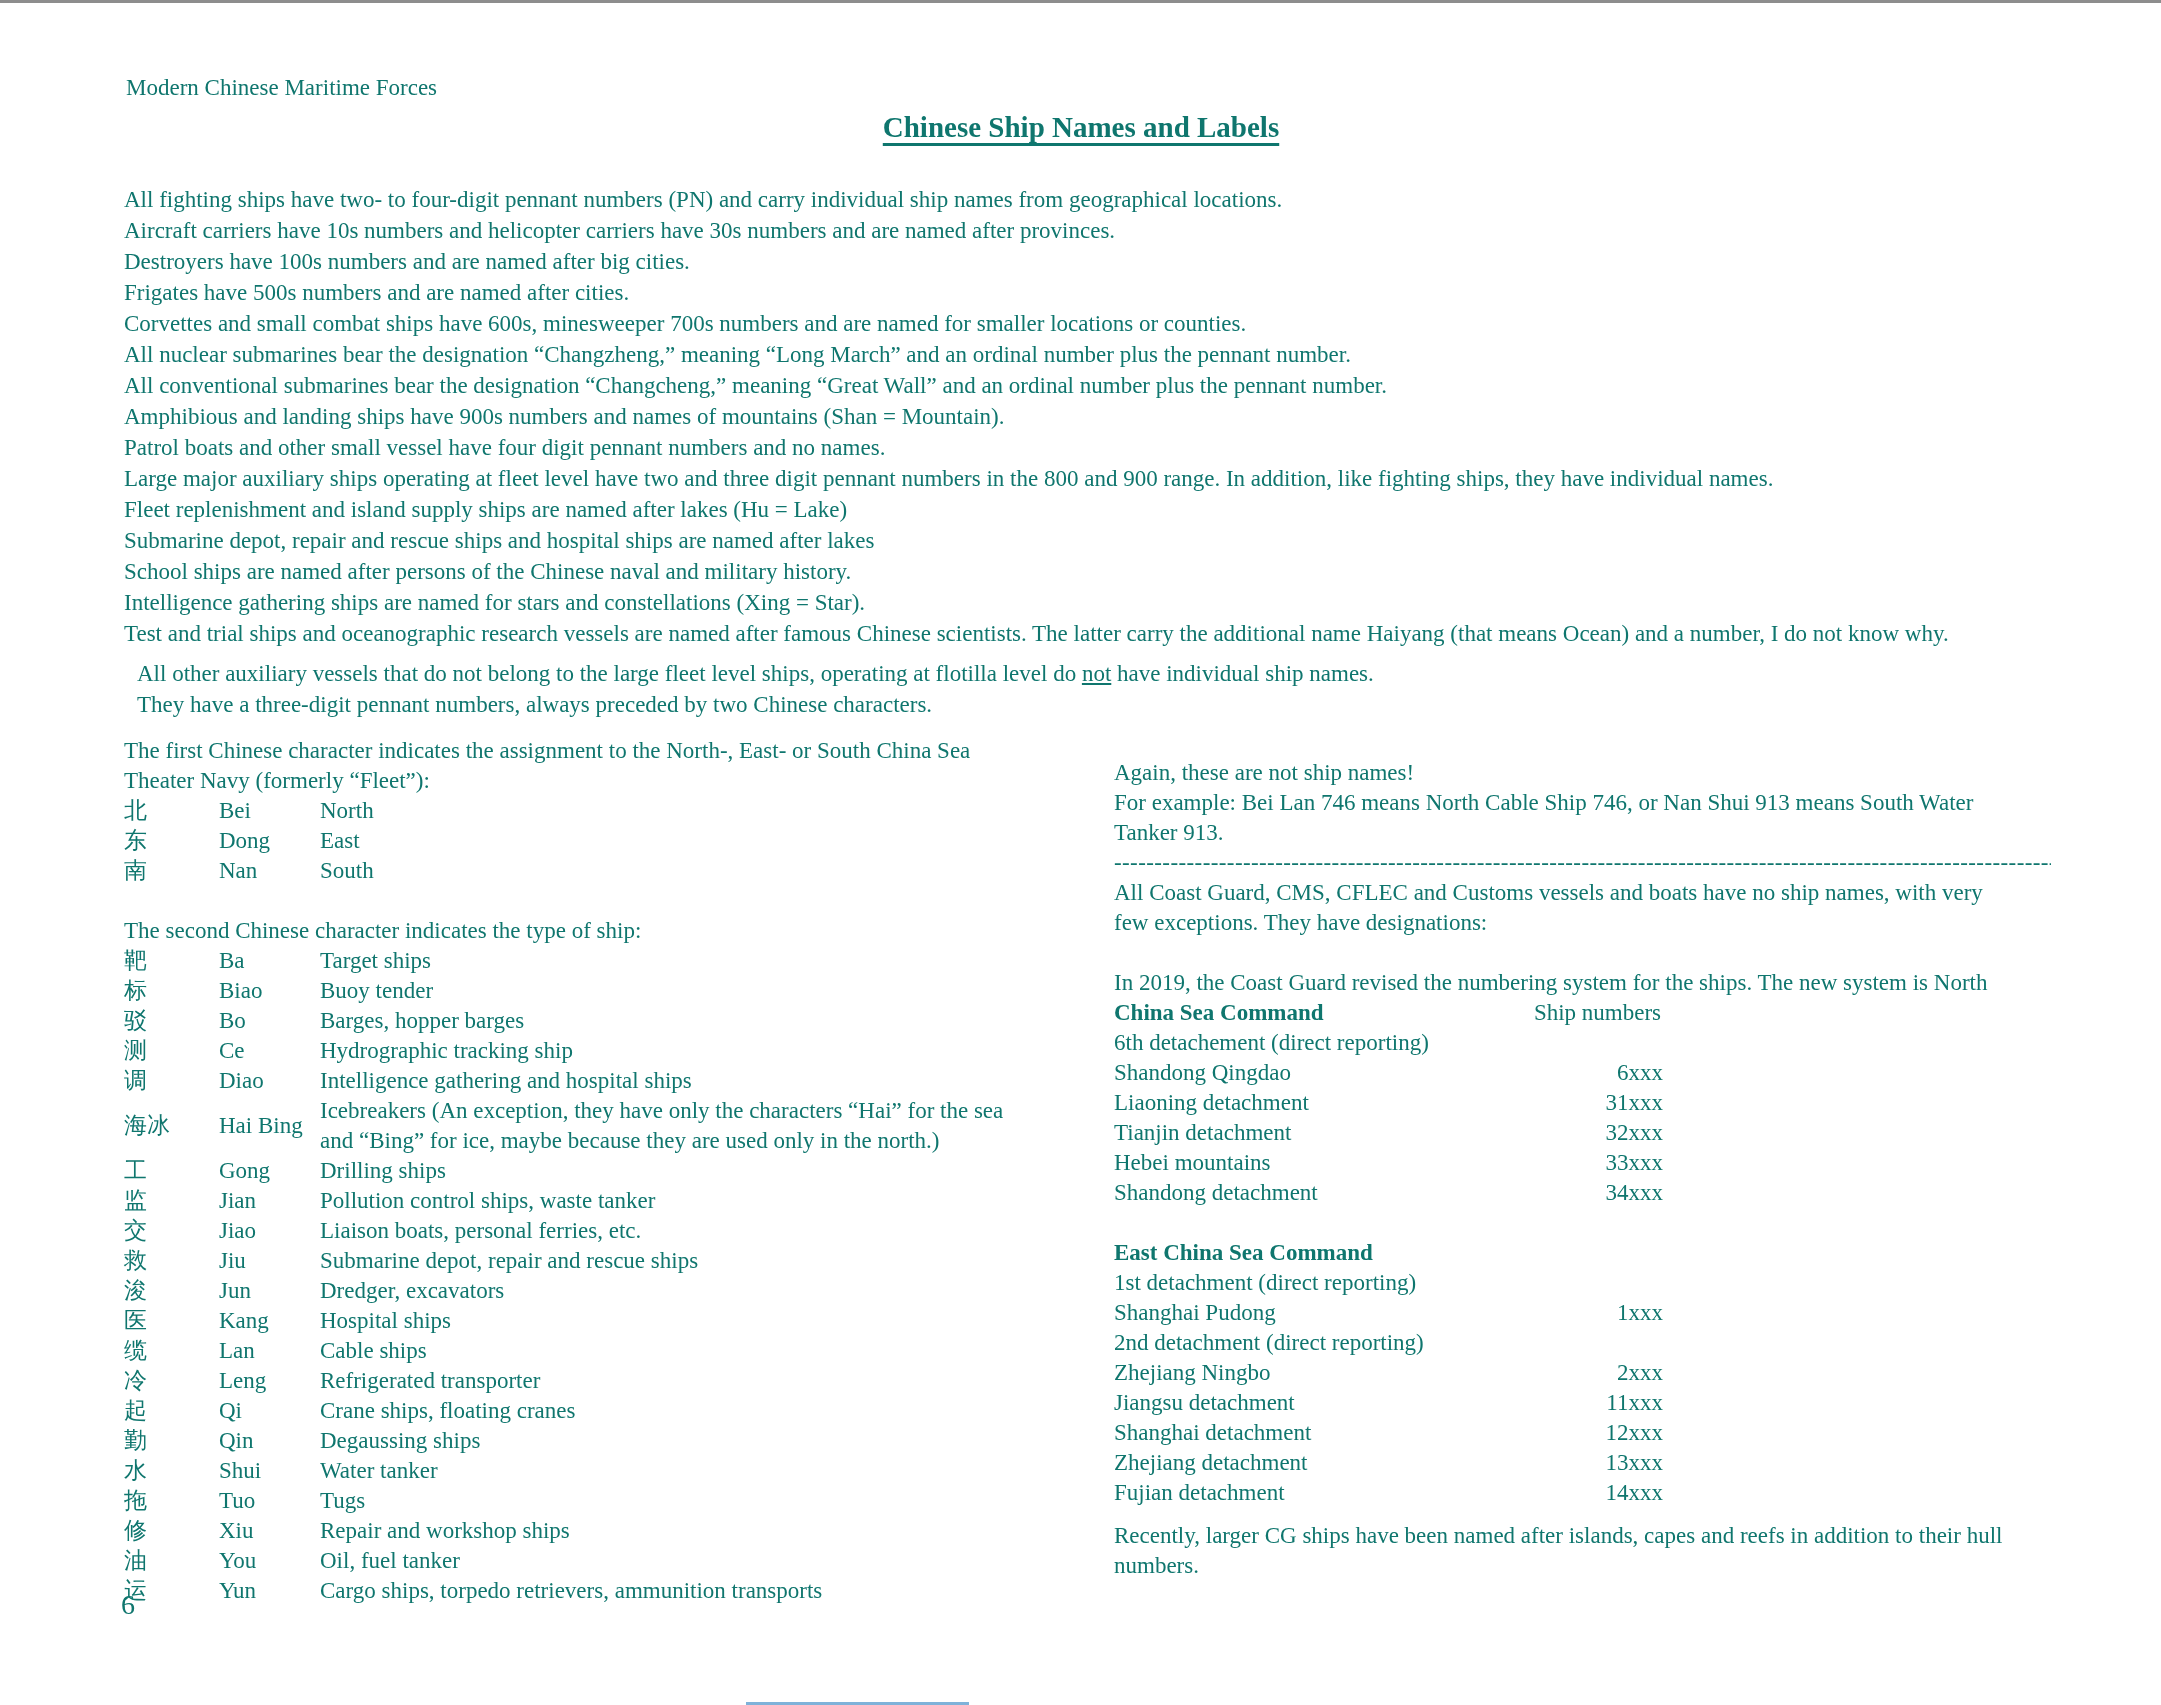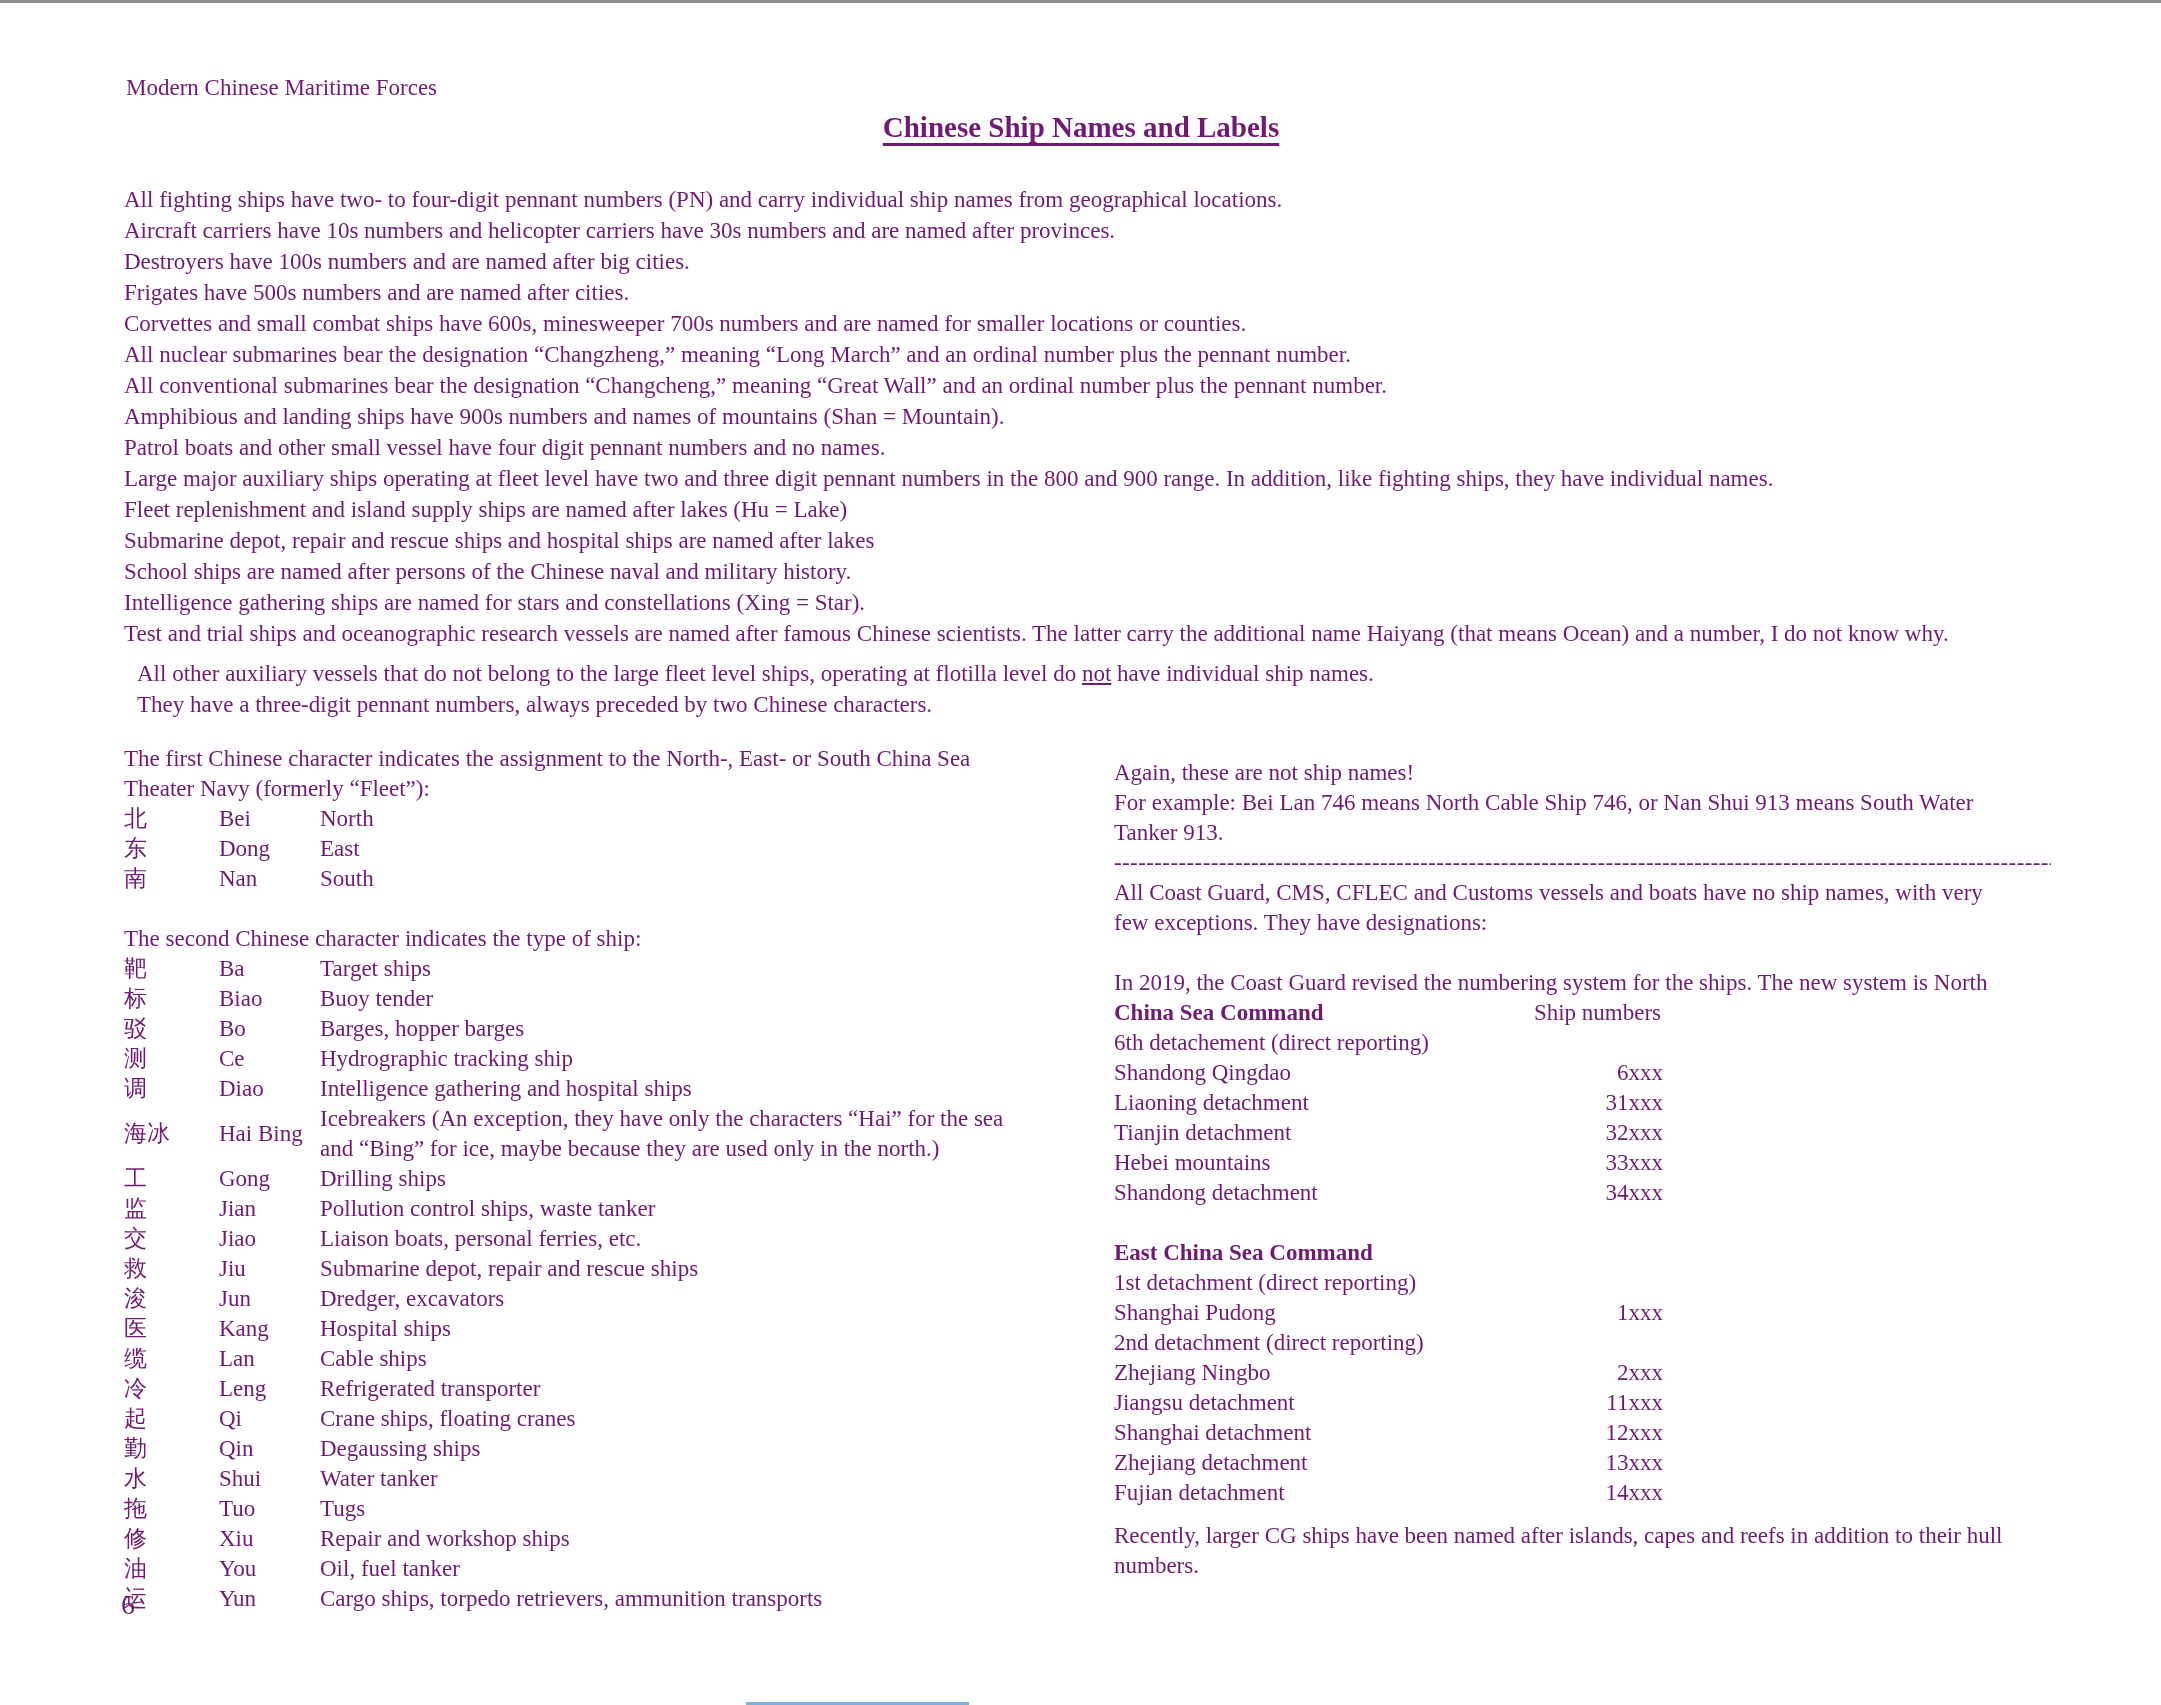--- a/index.html
+++ b/index.html
@@ -3,39 +3,39 @@
 <meta charset="utf-8">
 <style>
   html,body{margin:0;padding:0;background:#ffffff;}
   .page{
     position:relative;
     width:2162px;
     height:1705px;
     background:#ffffff;
     overflow:hidden;
     font-family:"Liberation Serif","DejaVu Serif",serif;
-    color:#701a75;
+    color:#0f766e;
     font-size:23px;
   }
   .topstrip{position:absolute;top:0;left:0;width:100%;height:3.4px;background:#8d8d8d;}
   .bottomsliver{position:absolute;bottom:0;left:746px;width:223px;height:2.6px;background:#7fb2d9;}
   .doc-header{position:absolute;left:126px;top:75px;white-space:nowrap;}
   .doc-title-wrap{position:absolute;left:0;top:111px;width:2162px;text-align:center;}
   .doc-title{
     font-weight:bold;font-size:29px;
     text-decoration:underline;
     text-decoration-thickness:2.6px;
     text-underline-offset:6px;
   }
   .line{height:31px;line-height:31px;white-space:nowrap;}
   .tline{height:30px;line-height:30px;white-space:nowrap;}
   .intro{position:absolute;left:124px;top:184px;}
   .flotilla{position:absolute;left:137px;top:658px;}
   .u{text-decoration:underline;}
-  .leftcol{position:absolute;left:124px;top:736px;width:1005px;margin-top:8px;}
+  .leftcol{position:absolute;left:124px;top:736px;width:1005px;}
   .rightcol{position:absolute;left:1114px;top:758px;width:1031px;}
   .spacer35{height:30px;}
   .spacer15{height:12.8px;}
   .trow{display:flex;height:30px;line-height:30px;white-space:nowrap;}
   .trow.tall{height:60px;align-items:center;}
   .c-char{width:95px;flex:0 0 95px;}
   .c-pin{width:101px;flex:0 0 101px;}
   .c-mean{flex:1;}
   .mean2line div{height:30px;line-height:30px;}
   .cmdrow{display:flex;width:549px;height:30px;line-height:30px;white-space:nowrap;}

